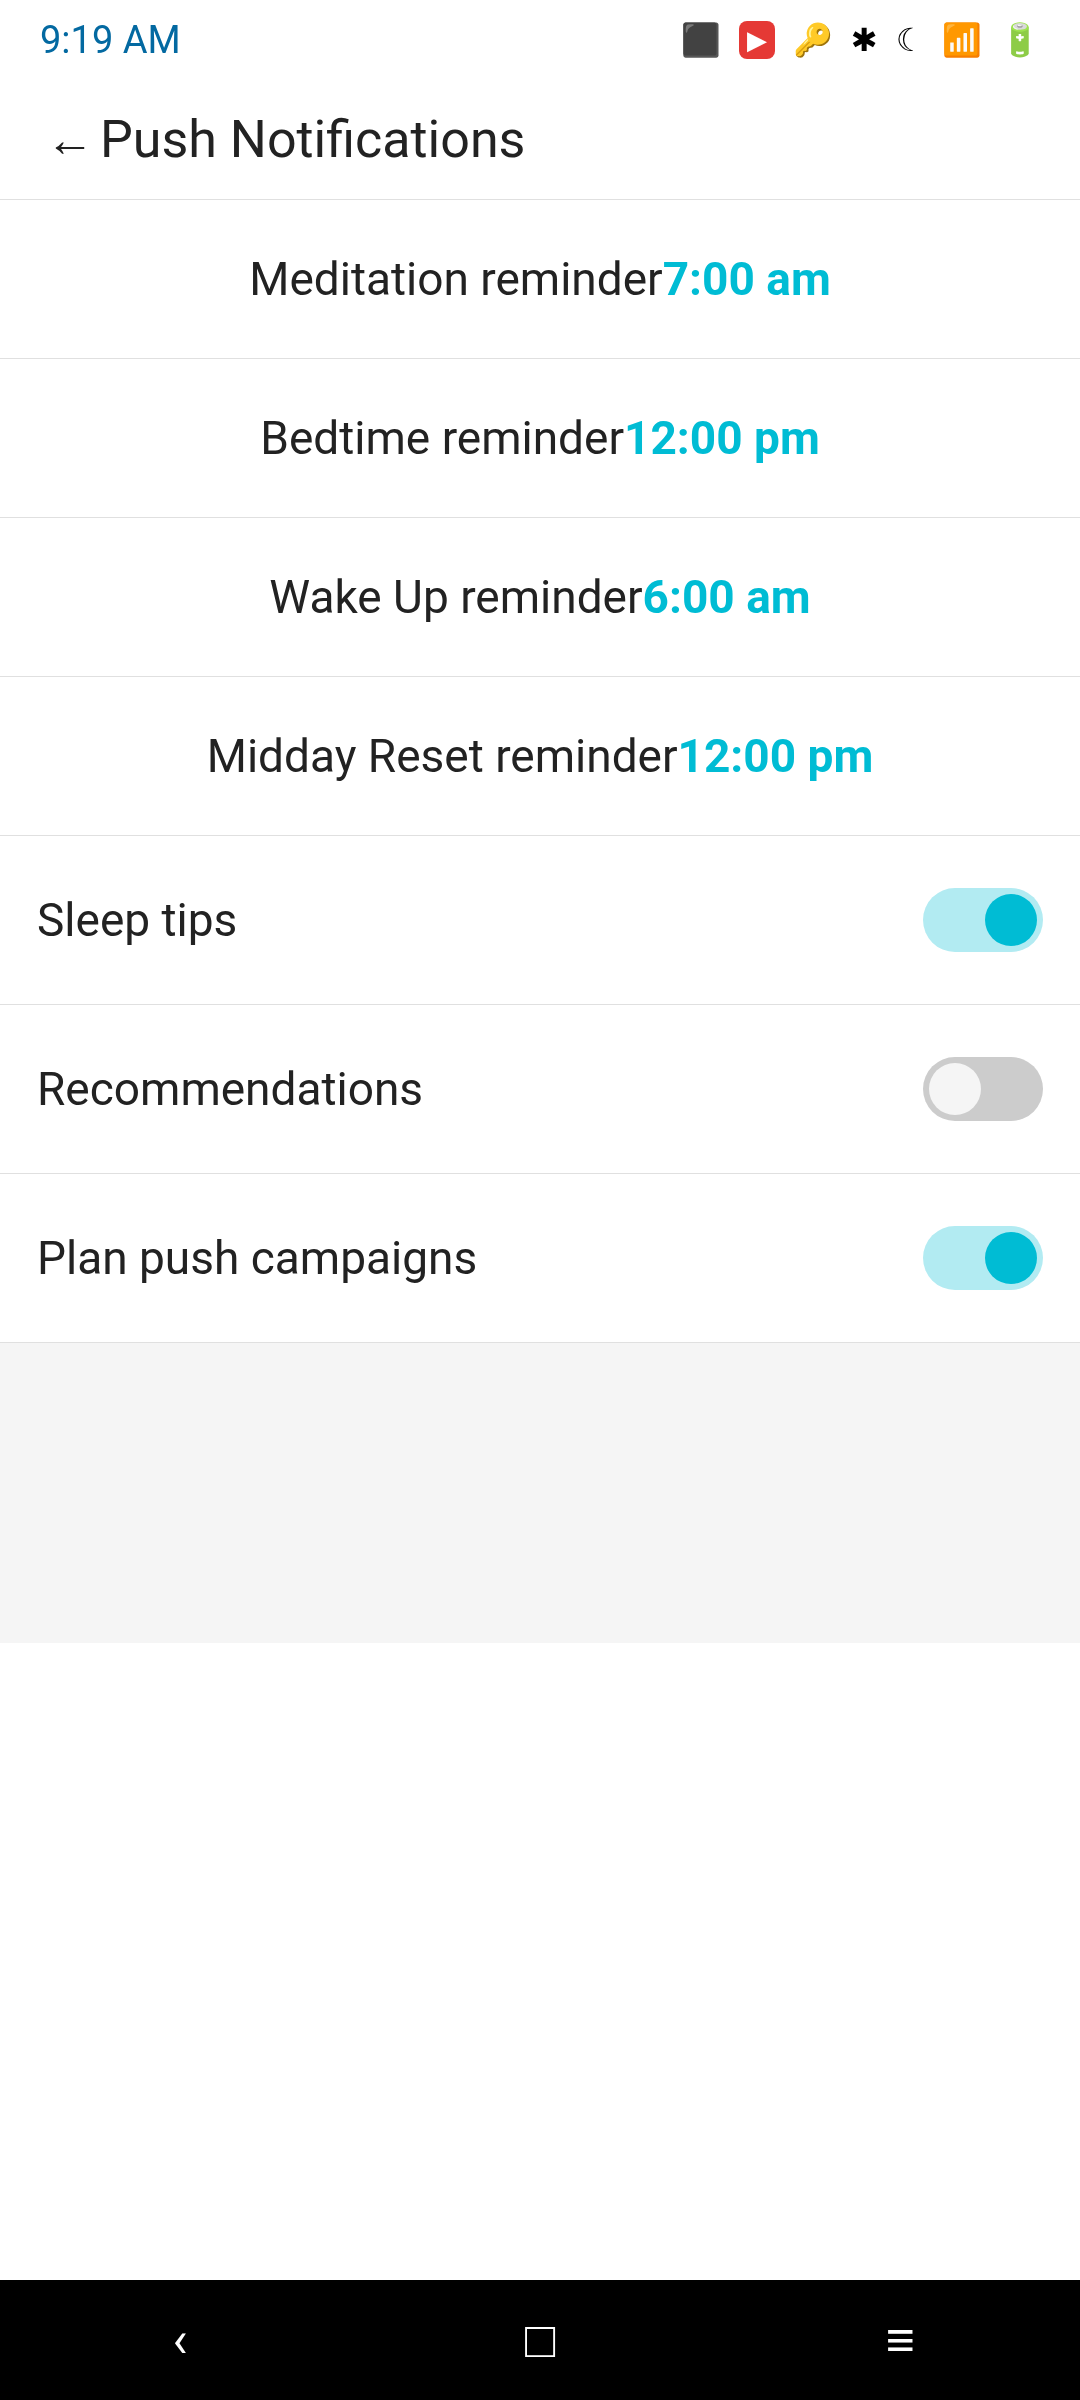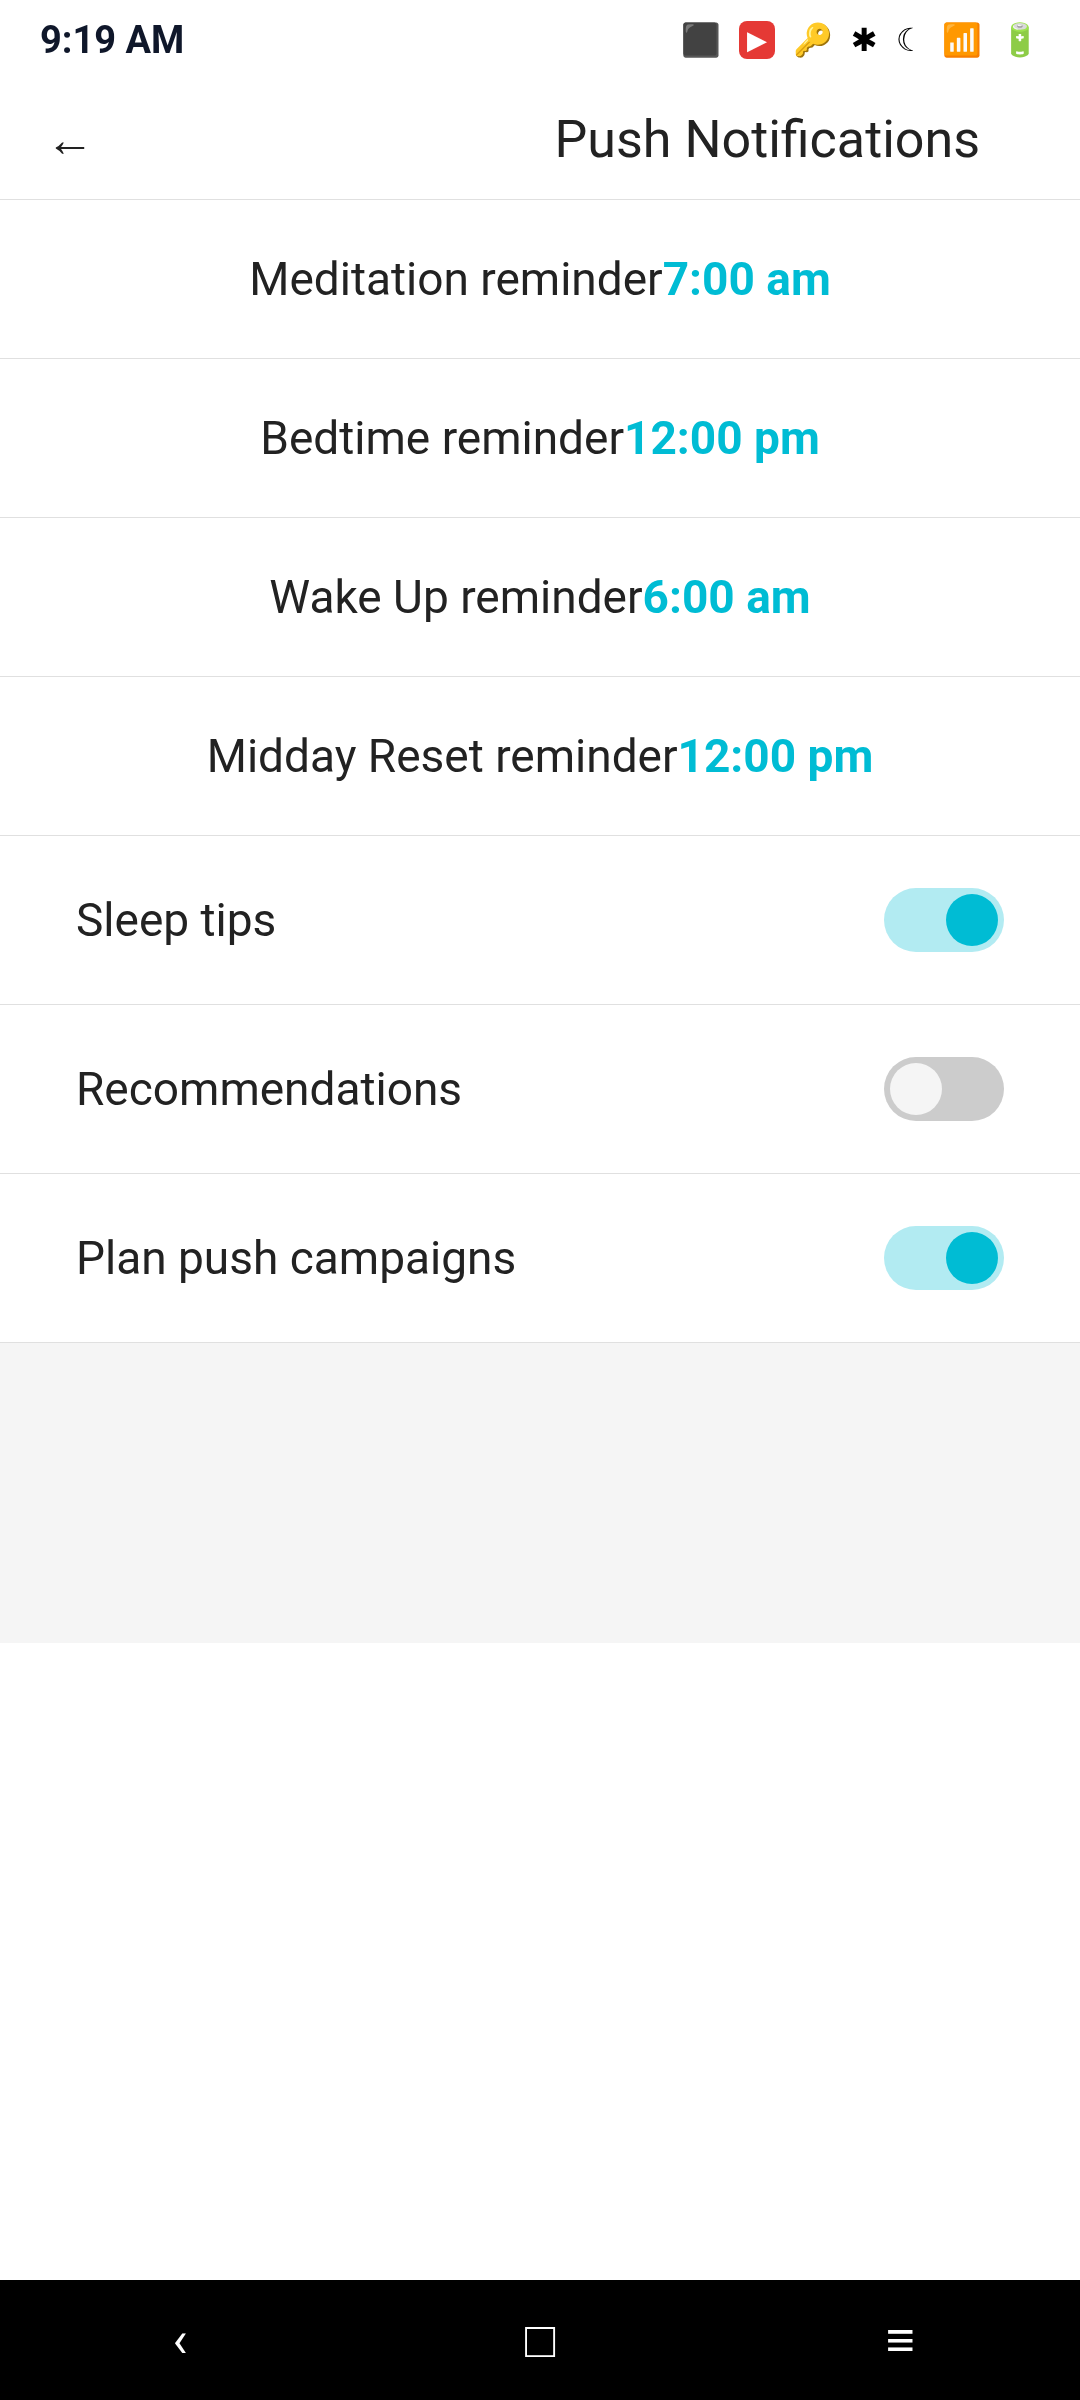--- a/index.html
+++ b/index.html
@@ -24,22 +24,22 @@
       height: 80px;
       background: #ffffff;
       display: flex;
       align-items: center;
       justify-content: space-between;
       padding: 0 40px;
     }
 
     .status-time {
       font-size: 38px;
-      font-weight: 700;
-      color: #0f172a;
+      font-weight: 400;
+      color: #0369a1;
     }
 
     .status-icons {
       display: flex;
       align-items: center;
       gap: 18px;
     }
 
     .status-icon-item {
       font-size: 32px;
@@ -74,21 +74,21 @@
       cursor: pointer;
     }
 
     .back-arrow {
       font-size: 48px;
       color: #222;
     }
 
     .header-title {
       flex: 1;
-      text-align: right;
+      text-align: left;
       font-size: 52px;
       font-weight: 400;
       color: #222;
       margin-right: 60px;
     }
 
     
     .content {
       flex: 1;
       background: #ffffff;
@@ -114,21 +114,21 @@
       font-size: 46px;
       font-weight: 700;
       color: #00bcd4;
     }
 
     
     .toggle-row {
       display: flex;
       align-items: center;
       justify-content: space-between;
-      padding: 52px 76px;
+      padding: 52px 37px;
       border-bottom: 1px solid #e0e0e0;
     }
 
     .toggle-label {
       font-size: 46px;
       font-weight: 400;
       color: #222222;
     }
 
     

